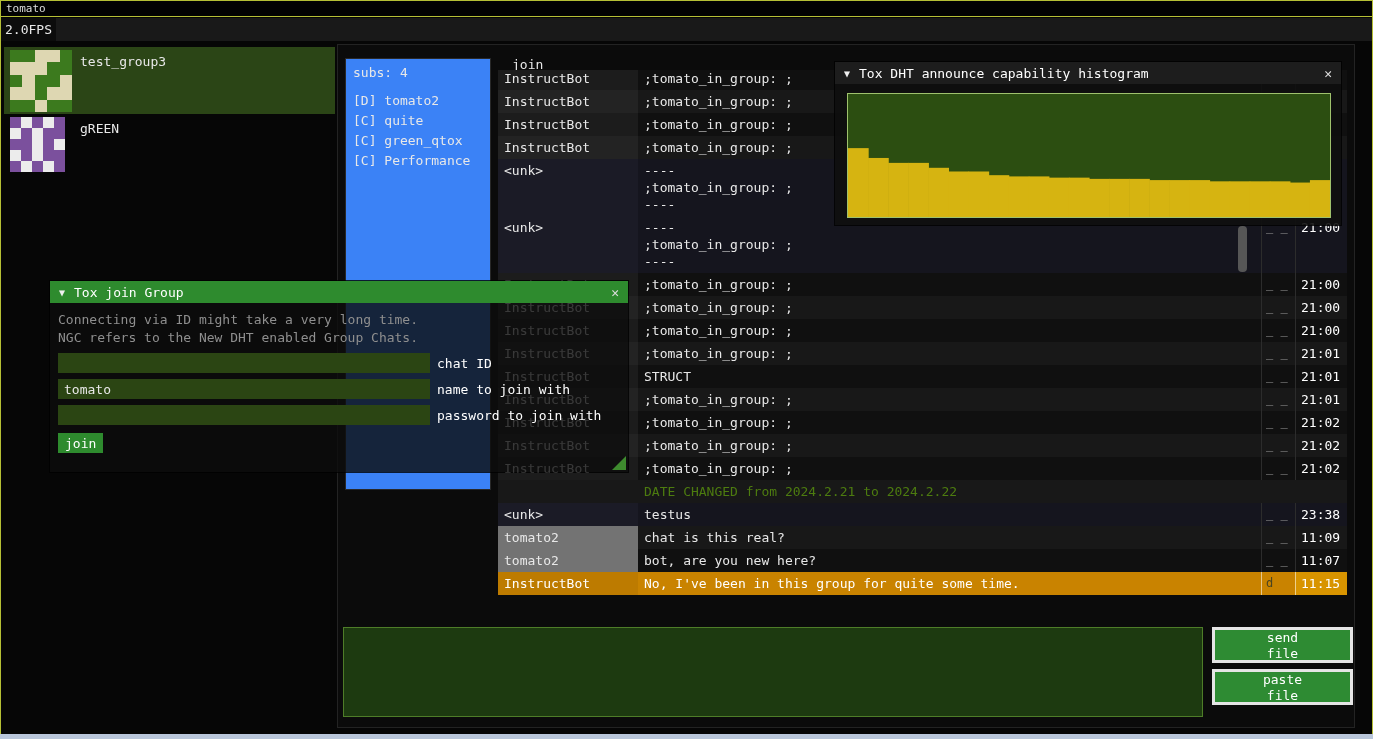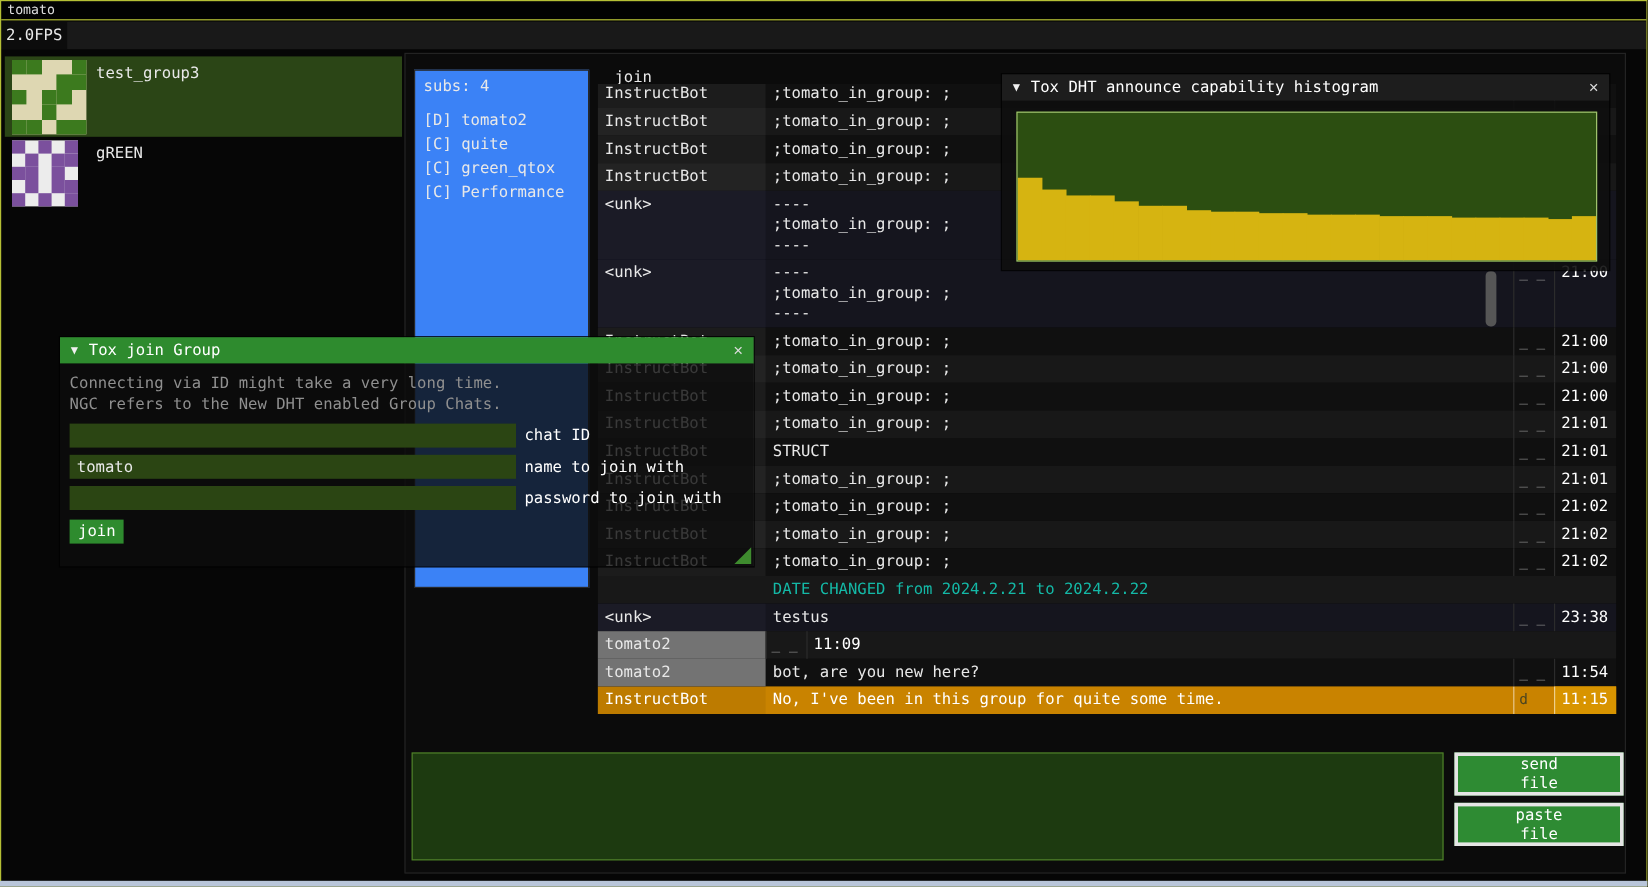--- a/index.html
+++ b/index.html
@@ -49,21 +49,21 @@
   .msg-row.green .cell.name{background:#737373}
   .cell.msg{flex:1;padding-left:6px;white-space:pre}
   .cell.status{flex:none;width:34px;align-self:stretch;border-left:1px solid #2c2c2c;
     color:#9a9a9a;padding-left:4px;font-size:12px}
   .cell.time{flex:none;width:52px;align-self:stretch;border-left:1px solid #2c2c2c;
     color:#fff;padding-left:5px}
   .msg-row.highlight{background:#c98300 !important;color:#fff}
   .msg-row.highlight .cell.name{background:rgba(0,0,0,0.06)}
   .msg-row.highlight .cell.status{color:#4a4420;border-color:rgba(255,255,255,0.55)}
   .msg-row.highlight .cell.time{background:#d89400;border-color:rgba(255,255,255,0.55)}
-  .date-row .date-text{color:#14b8a6;padding:3px 0 3px 146px}
+  .date-row .date-text{color:#4d7c0f;padding:3px 0 3px 146px}
 
   .scroll-thumb{position:absolute;left:1238px;top:226px;width:9px;height:46px;
     background:#565656;border-radius:4px;z-index:5;cursor:pointer}
 
   .compose-box{position:absolute;left:343px;top:627px;width:860px;height:90px;
     background:#1d3a10;border:1px solid #4e7d28;resize:none;outline:none;
     color:#fff;font:inherit;padding:6px;z-index:4}
   .side-btn{position:absolute;left:1212px;width:141px;height:36px;background:#2e8b33;
     border:3px solid #e5e5e5;color:#fff;font:inherit;line-height:16px;text-align:center;
     white-space:pre-line;cursor:pointer;z-index:4}
@@ -279,28 +279,29 @@
       <div class="date-text">DATE CHANGED from 2024.2.21 to 2024.2.22</div>
     </div>
     <div class="chat-row msg-row unk">
       <div class="cell name">&lt;unk&gt;</div>
       <div class="cell msg"><div>testus</div></div>
       <div class="cell status">_ _</div>
       <div class="cell time">23:38</div>
     </div>
     <div class="chat-row msg-row green">
       <div class="cell name">tomato2</div>
+      <div class="cell msg"><div>chat is this real?</div></div>
       <div class="cell status">_ _</div>
       <div class="cell time">11:09</div>
     </div>
     <div class="chat-row msg-row green">
       <div class="cell name">tomato2</div>
       <div class="cell msg"><div>bot, are you new here?</div></div>
       <div class="cell status">_ _</div>
-      <div class="cell time">11:54</div>
+      <div class="cell time">11:07</div>
     </div>
     <div class="chat-row msg-row highlight">
       <div class="cell name">InstructBot</div>
       <div class="cell msg"><div>No, I've been in this group for quite some time.</div></div>
       <div class="cell status">d</div>
       <div class="cell time">11:15</div>
     </div>
   </div>
 
 <div class="scroll-thumb"></div>

